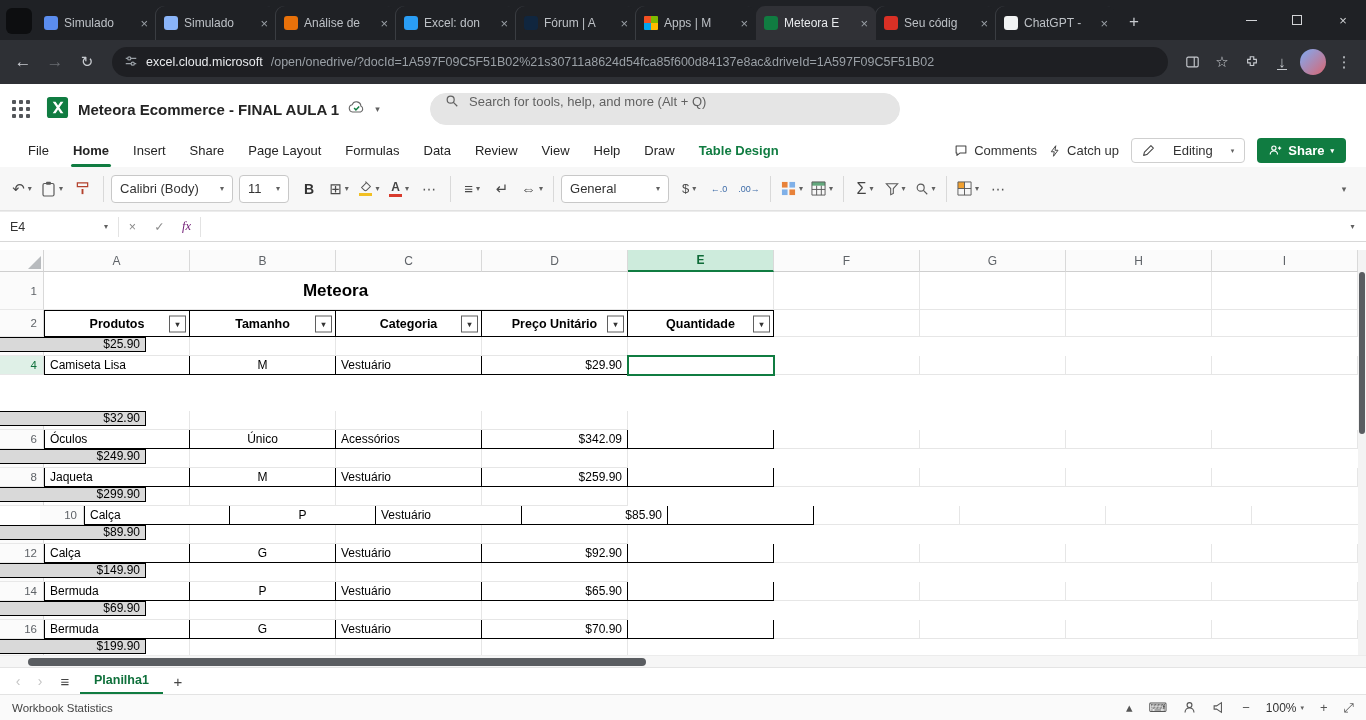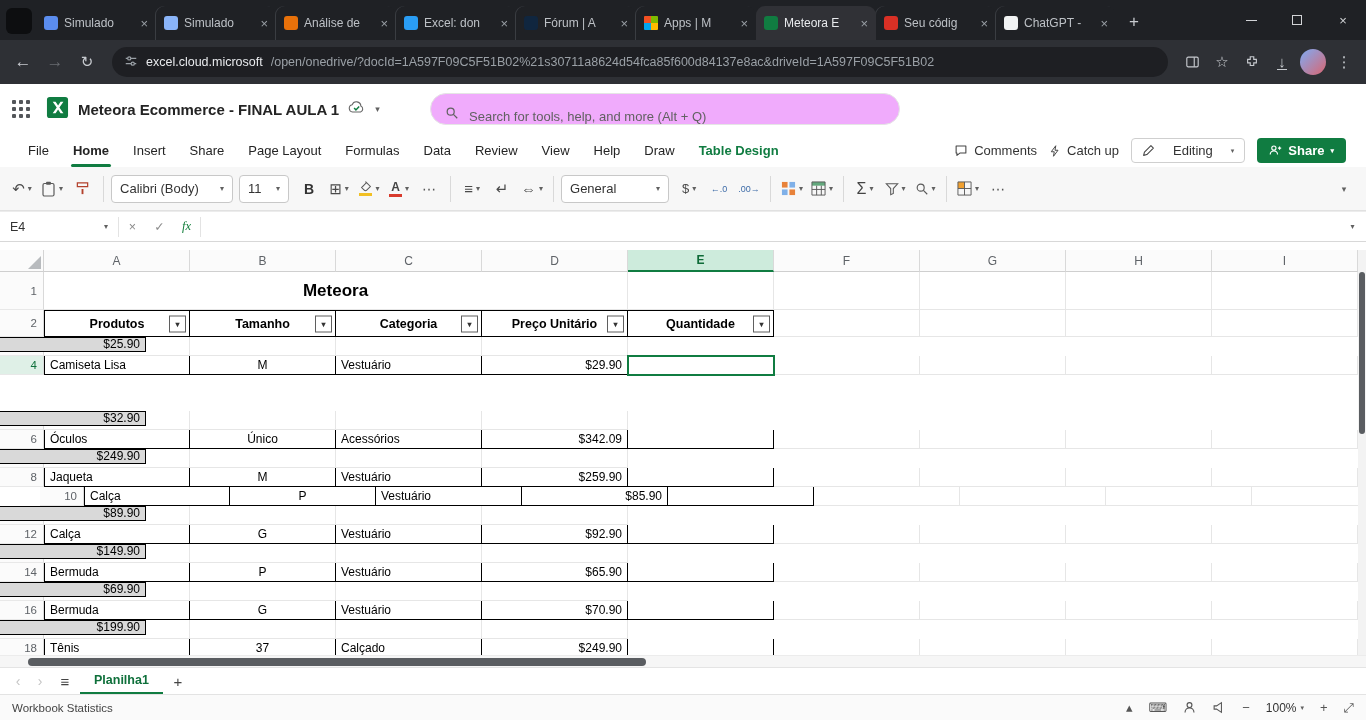--- a/index.html
+++ b/index.html
@@ -36,21 +36,21 @@
   .dl .bar{width:10px;height:1.5px;background:#c7cacf;margin-top:0px}
   .bavatar{width:26px;height:26px;border-radius:50%;background:linear-gradient(135deg,#7facf5,#d96570);flex:none;margin:0 2px}
 
   
   #appheader{top:84px;height:50px;background:#fff;display:flex;align-items:center;padding-left:12px}
   .waffle{display:grid;grid-template-columns:repeat(3,4px);grid-gap:3px;margin-right:16px}
   .waffle i{width:4px;height:4px;background:#53565a;border-radius:1px}
   .hleft{display:flex;align-items:center;gap:9px}
   .doctitle{font-size:15px;font-weight:600;color:#242424}
   .hchev{font-size:9px;color:#616161}
-  #searchpill{position:absolute;left:430px;top:9px;width:470px;height:32px;border-radius:16px;background:#f0abfc;border:1px solid #e5e5e5;display:flex;align-items:flex-end;padding:0 14px;gap:10px}
+  #searchpill{position:absolute;left:430px;top:9px;width:470px;height:32px;border-radius:16px;background:#e5e5e5;border:1px solid #e5e5e5;display:flex;align-items:flex-start;padding:0 14px;gap:10px}
   #searchpill input{flex:1;border:0;background:transparent;font-size:13px;color:#555;outline:none;font-family:"Liberation Sans",sans-serif}
   #searchpill input::placeholder{color:#616161}
   .hright{position:absolute;right:14px;top:0;height:50px;display:flex;align-items:center;gap:16px}
   .buy{display:flex;align-items:center;gap:7px;font-size:13px;color:#242424}
   .gear{font-size:17px;color:#424242}
   .javatar{width:28px;height:28px;border-radius:50%;background:#2f4858;color:#fff;font-size:11px;font-weight:bold;display:flex;align-items:center;justify-content:center}
 
   
   #menubar{top:134px;height:33px;background:#fff;display:flex;align-items:center;padding:0 16px;font-size:13px;color:#242424}
   #menu-items{display:flex;height:33px}
@@ -78,21 +78,21 @@
   .sig{font-size:16px;color:#444}
   .rmore{font-size:14px;color:#555}
   .rspacer{flex:1}
 
   
   #fbar{top:211px;height:31px;background:#fff;border-bottom:1px solid #d8d8d8;border-top:1px solid #ececec;display:flex;align-items:center}
   #namebox{width:118px;height:100%;display:flex;align-items:center;padding:0 10px;font-size:12.5px;color:#333}
   #namebox .chev{margin-left:auto}
   .fdiv{width:1px;height:20px;background:#e3e3e3}
   .fico{width:27px;height:100%;display:flex;align-items:center;justify-content:center;color:#8a8a8a;font-size:12.5px}
-  .fx{font-style:italic;font-family:"Liberation Serif",serif;color:#15803d}
+  .fx{font-style:italic;font-family:"Liberation Serif",serif;color:#701a75}
   #fbar input{flex:1;height:100%;border:0;outline:none;font-size:12.5px;padding:0 8px;font-family:"Liberation Sans",sans-serif}
 
   
   #colheads{top:250px;height:22px;width:1358px;display:flex;position:absolute;left:0;background:#fbfbfb}
   .corner{width:44px;height:22px;border-right:1px solid #d4d4d4;border-bottom:1px solid #cfcfcf;position:relative;flex:none;background:#fbfbfb}
   .tri{position:absolute;right:2px;bottom:2px;width:0;height:0;border-left:13px solid transparent;border-bottom:13px solid #b8bbbe}
   .chead{width:146px;height:22px;display:flex;align-items:center;justify-content:center;font-size:12px;color:#5f6368;border-right:1px solid #d9d9d9;border-bottom:1px solid #cfcfcf;flex:none;background:#fbfbfb}
   .chead.sel{background:#CDEBDC;color:#0E6B38;font-weight:bold;border-bottom:2px solid #107C41}
   #grid-rows{position:absolute;top:272px;left:0;width:1358px;height:383px;overflow:hidden;background:#fff}
   .grow{display:flex;width:1358px}
@@ -592,20 +592,32 @@
       <div class="cell tc al tfirst">Jaqueta</div>
       <div class="cell tc ac">M</div>
       <div class="cell tc al">Vestuário</div>
       <div class="cell tc ar">$259.90</div>
       <div class="cell tc ac"></div>
       <div class="cell"></div>
       <div class="cell"></div>
       <div class="cell"></div>
       <div class="cell"></div>
     </div>
+    <div class="grow" style="height: 19px;">
+      <div class="gut">9</div>
+      <div class="cell tc al band tfirst">Jaqueta</div>
+      <div class="cell tc ac band">G</div>
+      <div class="cell tc al band">Vestuário</div>
+      <div class="cell tc ar band">$299.90</div>
+      <div class="cell tc ac band"></div>
+      <div class="cell"></div>
+      <div class="cell"></div>
+      <div class="cell"></div>
+      <div class="cell"></div>
+    </div>
     <div class="grow" style="height: 19px; padding-left: 40px;">
       <div class="gut">10</div>
       <div class="cell tc al tfirst">Calça</div>
       <div class="cell tc ac">P</div>
       <div class="cell tc al">Vestuário</div>
       <div class="cell tc ar">$85.90</div>
       <div class="cell tc ac"></div>
       <div class="cell"></div>
       <div class="cell"></div>
       <div class="cell"></div>

